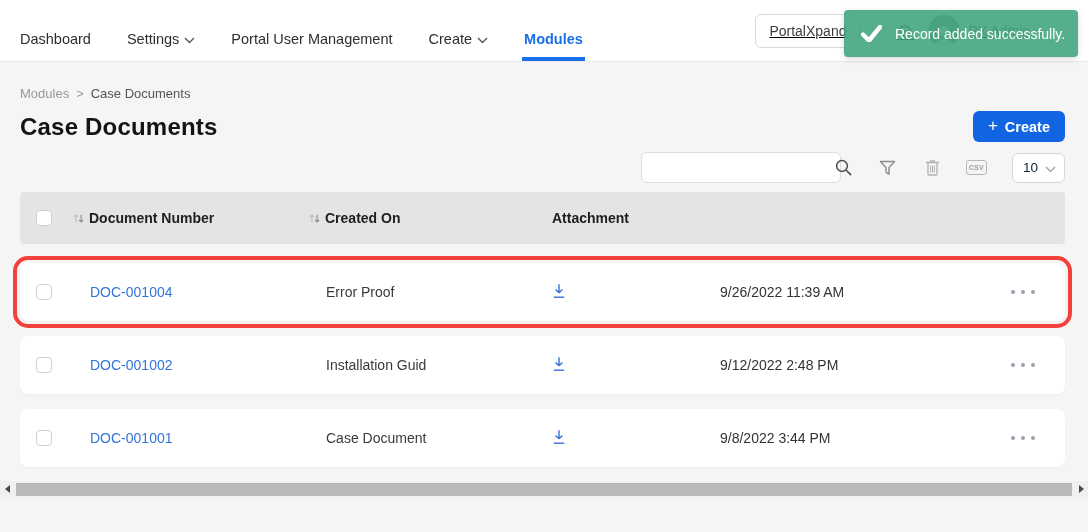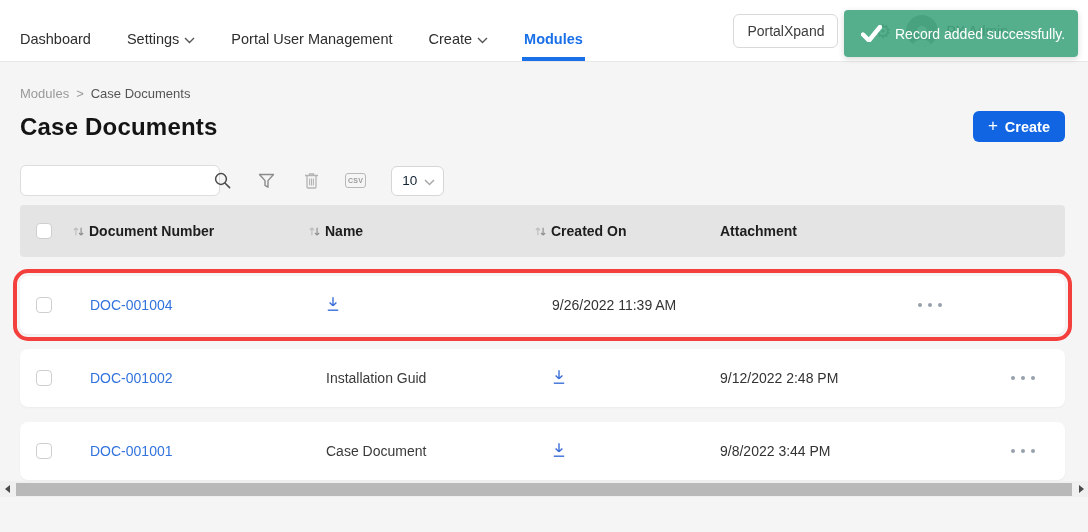--- a/index.html
+++ b/index.html
@@ -7,42 +7,42 @@
   body { font-family:"Liberation Sans","DejaVu Sans",sans-serif; background:#f5f5f6; position:relative; }
 
   
   .topbar { position:relative; height:62px; background:#fff; border-bottom:1px solid #e8e8e8; display:flex; align-items:stretch; }
   .nav { display:flex; align-items:stretch; padding-left:20px; gap:36px; }
   .nav-item { display:flex; align-items:center; gap:5px; font-size:14.5px; color:#2e2e2e; cursor:pointer; position:relative;margin-top:16px; }
   .nav-item.active { color:#1a70e8; font-weight:700; }
   .nav-item.active::after { content:""; position:absolute; left:-2px; right:-2px; bottom:0; height:4px; background:#1a70e8; }
   .chev { width:11px; height:7px; margin-top:3px; }
 
-  .topbar-right { position:absolute; right:0; top:0; height:62px; display:flex; align-items:center; padding-right:64px; }
+  .topbar-right { position:absolute; right:0; top:0; height:62px; display:flex; align-items:center; padding-right:42px;text-decoration:underline; }
   .brand-btn { border:1px solid #d9d9d9; background:#fff; border-radius:6px; padding:8px 13px; font-size:14px; color:#3c3c3c; }
   .gear { font-size:19px; color:#7d7d7d; margin-left:36px; line-height:1; }
   .avatar { width:32px; height:32px; border-radius:50%; background:#8f959b; margin-left:14px; display:flex; align-items:flex-end; justify-content:center; overflow:hidden; }
   .username { margin-left:9px; font-size:14px; color:#4a4a4a; }
   .user-chev { margin-left:5px; }
 
   
   .toast { position:absolute; top:10px; right:10px; width:234px; height:47px; background:rgba(63,164,124,0.88); border-radius:4px; display:flex; align-items:center; padding-left:17px; gap:13px; z-index:30; box-shadow:0 2px 6px rgba(0,0,0,0.15); }
   .toast-msg { color:#fff; font-size:14px; }
 
   
   .content { padding:0 23px 0 20px; position:relative; }
   .breadcrumb { margin-top:24px; font-size:13px; color:#999; display:flex; gap:7px; align-items:center; }
   .crumb-current { color:#555; }
   .title-row { margin-top:10px; display:flex; justify-content:space-between; align-items:center; }
   .page-title { font-size:24px; font-weight:700; color:#141414; letter-spacing:0.2px; }
   .create-btn { background:#1165e3; color:#fff; border:none; border-radius:6px; height:31px; padding:0 15px; font-size:14.5px; font-weight:600; display:flex; align-items:center; gap:7px; cursor:pointer; }
   .create-plus { font-size:17px; font-weight:400; margin-top:-1px; }
 
   
-  .toolbar { margin-top:23px; display:flex; align-items:center; }
+  .toolbar { margin-top:10px; display:flex; justify-content:flex-end; align-items:center; }
   .searchbox { width:200px; height:31px; background:#fff; border:1px solid #ddd; border-radius:6px; display:flex; align-items:center; }
   .searchbox input { flex:1; border:none; outline:none; height:100%; padding:0 6px 0 11px; font-size:13px; background:transparent; }
   .search-ico { margin-right:9px; display:flex; }
   .tool-ico { display:flex; align-items:center; justify-content:center; cursor:pointer; }
   .ico-filter { margin-left:38px; }
   .ico-trash { margin-left:29px; }
   .ico-csv { margin-left:26px; font-size:7px; font-weight:700; color:#9a9a9a; border:1px solid #b8b8b8; border-radius:3px; padding:3px 2px; letter-spacing:0.3px; }
   .pagesize { margin-left:25px; width:53px; height:30px; border:1px solid #d6d6d6; border-radius:6px; background:#fff; display:flex; align-items:center; justify-content:space-between; padding:0 8px 0 10px; font-size:13.5px; color:#123; cursor:pointer; }
 
   
@@ -175,42 +175,36 @@
           <path d="M4.2 11V3.2M4.2 3.2L2 5.4M4.2 3.2l2.2 2.2" fill="none" stroke="#bdbdbd" stroke-width="1.2"></path>
           <path d="M9.8 3v7.8m0 0L7.6 8.6M9.8 10.8L12 8.6" fill="none" stroke="#8d8d8d" stroke-width="1.2"></path>
         </svg>
       <span>Document Number</span>
     </div>
     <div class="th">
       <svg width="13" height="13" viewBox="0 0 14 14">
           <path d="M4.2 11V3.2M4.2 3.2L2 5.4M4.2 3.2l2.2 2.2" fill="none" stroke="#bdbdbd" stroke-width="1.2"></path>
           <path d="M9.8 3v7.8m0 0L7.6 8.6M9.8 10.8L12 8.6" fill="none" stroke="#8d8d8d" stroke-width="1.2"></path>
         </svg>
-      <span>Name</span>
-    </div>
-    <div class="th">
-      <svg width="13" height="13" viewBox="0 0 14 14">
-          <path d="M4.2 11V3.2M4.2 3.2L2 5.4M4.2 3.2l2.2 2.2" fill="none" stroke="#bdbdbd" stroke-width="1.2"></path>
-          <path d="M9.8 3v7.8m0 0L7.6 8.6M9.8 10.8L12 8.6" fill="none" stroke="#8d8d8d" stroke-width="1.2"></path>
-        </svg>
       <span>Created On</span>
     </div>
     <div class="th padded">
       <span>Attachment</span>
     </div>
     <div></div>
   </div>
 
   <div class="rows">
 
     <div class="grid-row row-card highlighted">
       <div class="cell-check">
           <span class="checkbox"></span>
         </div>
       <div class="cell"><a class="doc-link">DOC-001004</a></div>
+      <div class="cell">Error Proof</div>
       <div class="cell">
         <svg width="14" height="16" viewBox="0 0 14 16">
             <path d="M7 1.2v8.6m0 0L3.6 6.4M7 9.8l3.4-3.4" fill="none" stroke="#3a6fd8" stroke-width="1.4"></path>
             <path d="M1.8 14.2h10.4" stroke="#3a6fd8" stroke-width="1.4"></path>
           </svg>
       </div>
       <div class="cell cell-date">9/26/2022 11:39 AM</div>
       <div class="cell-actions">
         <span class="dots">
             <i></i>

